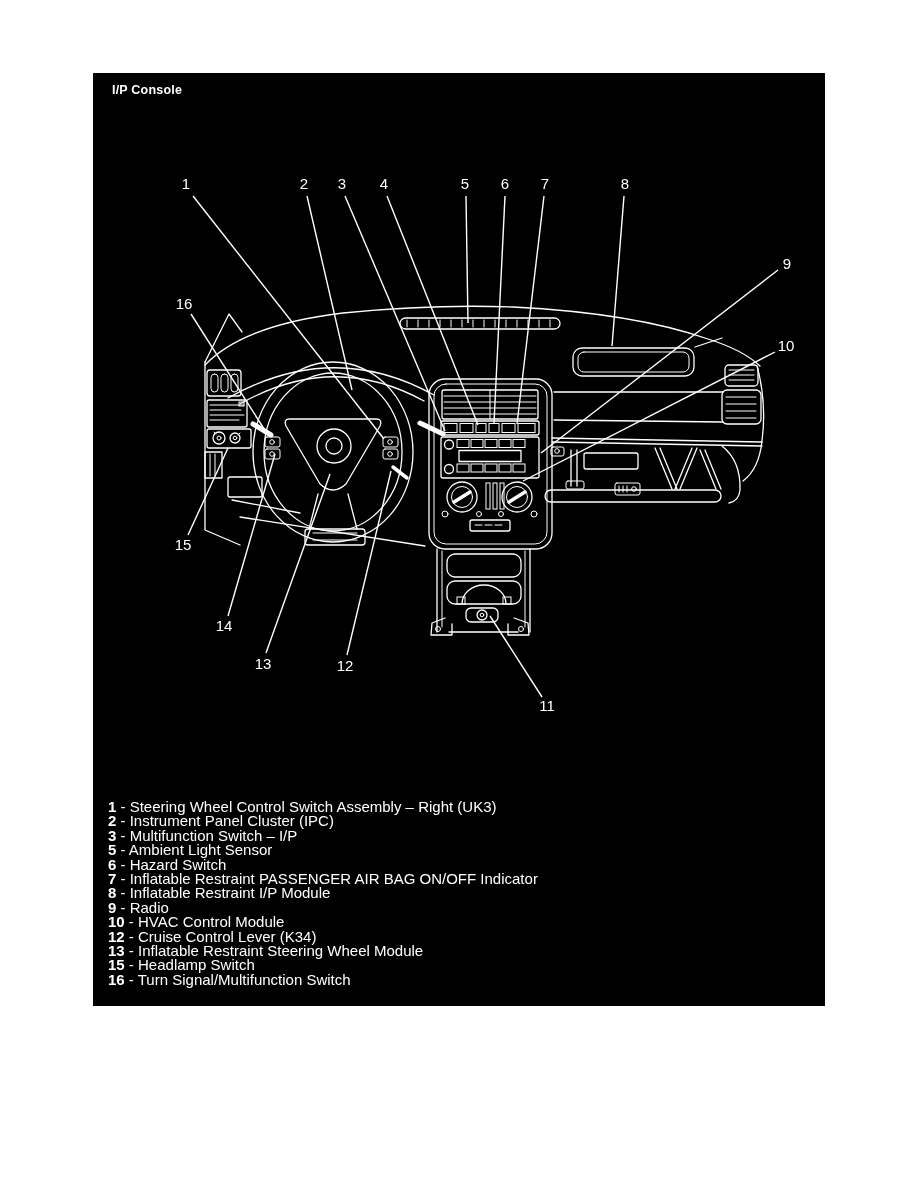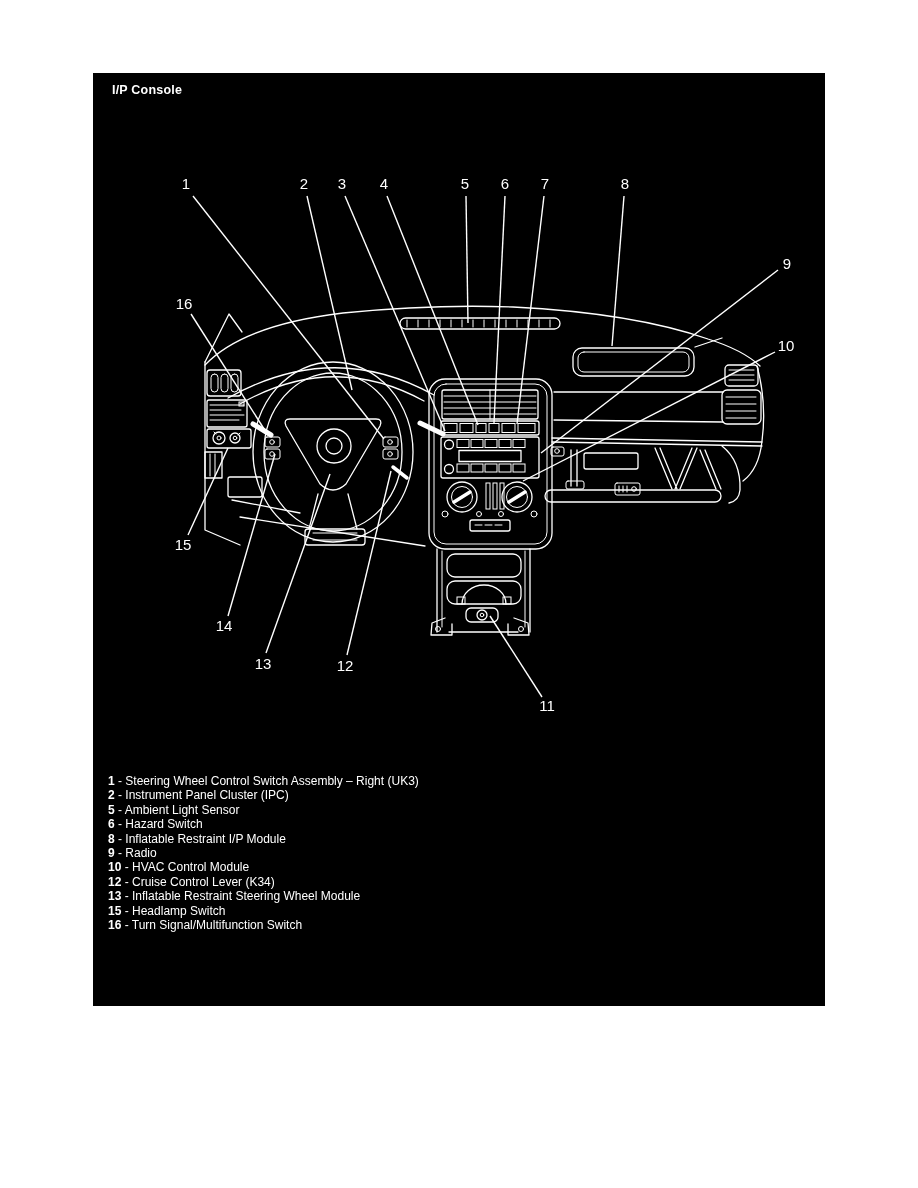--- a/index.html
+++ b/index.html
@@ -10,21 +10,21 @@
         letter-spacing:0.2px;}
   #diagram-svg{position:absolute;left:0;top:0;width:732px;height:933px;}
   #diagram-svg *{vector-effect:none;}
   .art{stroke:#ffffff;fill:none;stroke-width:1.3;stroke-linecap:round;stroke-linejoin:round;}
   .art-thin{stroke:#ffffff;fill:none;stroke-width:1;stroke-linecap:round;}
   .lever{stroke:#ffffff;fill:none;stroke-width:5;stroke-linecap:round;}
   .lever-sm{stroke:#ffffff;fill:none;stroke-width:3.5;stroke-linecap:round;}
   .callout-line{stroke:#ffffff;stroke-width:1.4;}
   .callout-num{fill:#ffffff;font-family:"Liberation Sans",sans-serif;font-size:15px;
         text-anchor:middle;}
-  #legend{position:absolute;left:15px;top:701px;color:#ffffff;font-size:12px;line-height:14.4px;
+  #legend{position:absolute;left:15px;top:727px;color:#ffffff;font-size:15px;line-height:14.4px;
         white-space:nowrap;}
   .legend-line b{font-weight:bold;}
 </style>
 </head>
 <body>
 
 <div id="page">
   <div id="panel">
     <div id="figure-title">I/P Console</div>
 
@@ -207,22 +207,24 @@
           <line x1="95" y1="462" x2="135" y2="375" class="callout-line"></line>
           <text x="90" y="477" class="callout-num">15</text>
           <line x1="98" y1="241" x2="173" y2="359" class="callout-line"></line>
           <text x="91" y="236" class="callout-num">16</text>
         </g>
     </svg>
 
     <div id="legend">
         <div class="legend-line"><b>1</b> - Steering Wheel Control Switch Assembly – Right (UK3)</div>
         <div class="legend-line"><b>2</b> - Instrument Panel Cluster (IPC)</div>
+        <div class="legend-line"><b>3</b> - Multifunction Switch – I/P</div>
         <div class="legend-line"><b>5</b> - Ambient Light Sensor</div>
         <div class="legend-line"><b>6</b> - Hazard Switch</div>
+        <div class="legend-line"><b>7</b> - Inflatable Restraint PASSENGER AIR BAG ON/OFF Indicator</div>
         <div class="legend-line"><b>8</b> - Inflatable Restraint I/P Module</div>
         <div class="legend-line"><b>9</b> - Radio</div>
         <div class="legend-line"><b>10</b> - HVAC Control Module</div>
         <div class="legend-line"><b>12</b> - Cruise Control Lever (K34)</div>
         <div class="legend-line"><b>13</b> - Inflatable Restraint Steering Wheel Module</div>
         <div class="legend-line"><b>15</b> - Headlamp Switch</div>
         <div class="legend-line"><b>16</b> - Turn Signal/Multifunction Switch</div>
       </div>
   </div>
 </div>

